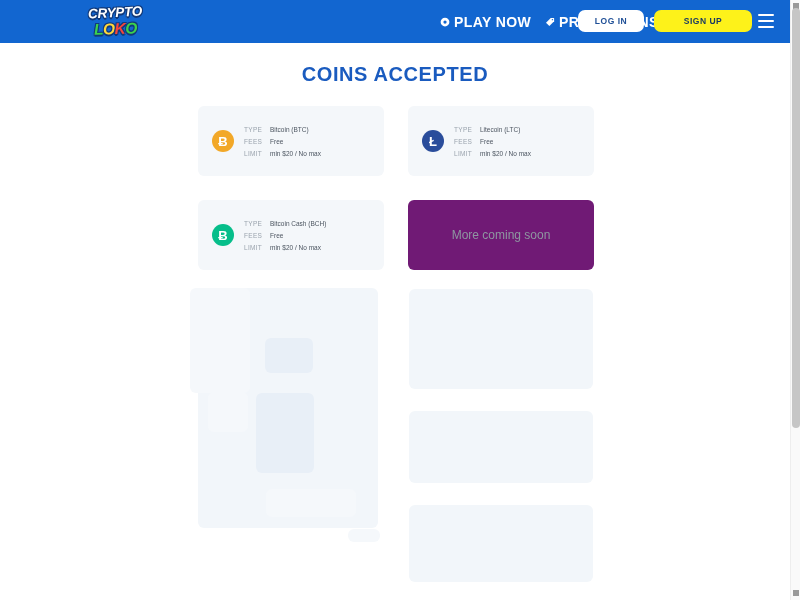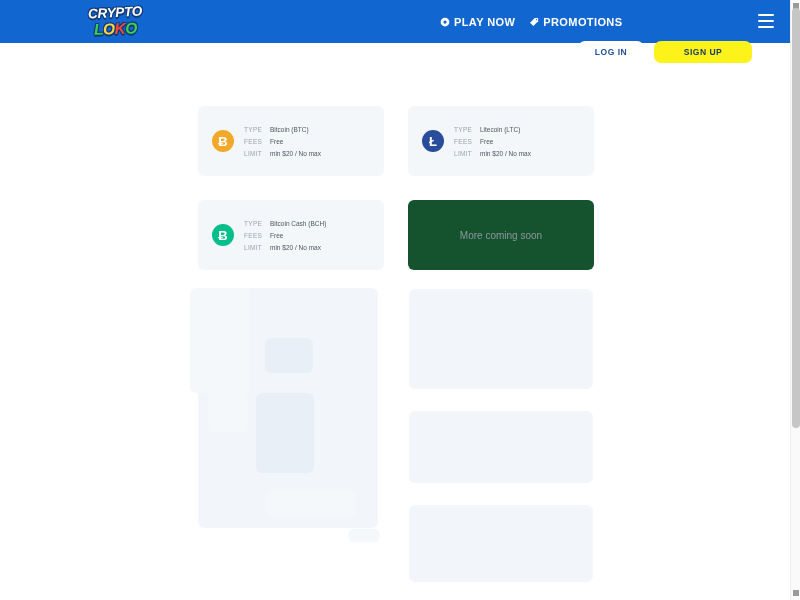--- a/index.html
+++ b/index.html
@@ -82,21 +82,21 @@
     height: 43px;
     display: flex;
     align-items: center;
     gap: 14px;
   }
   .nav-link {
     display: flex;
     align-items: center;
     gap: 4px;
     color: #ffffff;
-    font-size: 11px;
+    font-size: 14px;
     font-weight: bold;
     letter-spacing: 0.4px;
     text-decoration: none;
     white-space: nowrap;
     cursor: pointer;
   }
   .nav-ico { display: block; width: 10px; height: 10px; }
 
   .hdr-buttons {
     position: absolute;
@@ -110,21 +110,20 @@
     border: none;
     font-family: inherit;
     font-size: 8.5px;
     font-weight: bold;
     letter-spacing: 0.5px;
     cursor: pointer;
     border-radius: 7px;
     display: flex;
     align-items: center;
     justify-content: center;
-    margin-top: 31px;
   }
   .btn-login {
     width: 66px; height: 22px;
     background: #ffffff;
     color: #1f4f96;
   }
   .btn-signup {
     width: 98px; height: 22px;
     background: #fdf21a;
     color: #1a3a63;
@@ -202,26 +201,26 @@
     width: 26px;
     color: #9aa3ad;
     letter-spacing: 0.3px;
     flex: 0 0 auto;
   }
   .coin-value { color: #4c5560; }
 
   .coming-soon {
     width: 186px;
     height: 70px;
-    background: #14532d;
+    background: #701a75;
     border-radius: 6px;
     display: flex;
     align-items: center;
     justify-content: center;
-    font-size: 10px;
+    font-size: 12px;
     color: #8e97a1;
   }
 
   
   .skeleton-area {
     position: absolute;
     left: 0; top: 0;
     width: 790px; height: 600px;
     pointer-events: none;
   }
@@ -291,20 +290,21 @@
       <button class="btn btn-signup">SIGN UP</button>
     </div>
 
     <div class="hamburger">
       <i></i>
       <i></i>
       <i></i>
     </div>
   </div>
 
+  <h1 class="page-title">COINS ACCEPTED</h1>
 
   <div class="skeleton-area">
       <div class="sk" style="left: 198px; top: 288px; width: 180px; height: 240px;"></div>
       <div class="sk faint" style="left: 190px; top: 288px; width: 60px; height: 105px;"></div>
       <div class="sk faint" style="left: 208px; top: 392px; width: 40px; height: 40px;"></div>
       <div class="sk deep" style="left: 265px; top: 338px; width: 48px; height: 35px;"></div>
       <div class="sk deep" style="left: 256px; top: 393px; width: 58px; height: 80px;"></div>
       <div class="sk faint" style="left: 266px; top: 489px; width: 90px; height: 28px;"></div>
       <div class="sk faint" style="left: 348px; top: 529px; width: 32px; height: 13px;"></div>
       <div class="sk" style="left: 409px; top: 289px; width: 184px; height: 100px;"></div>

